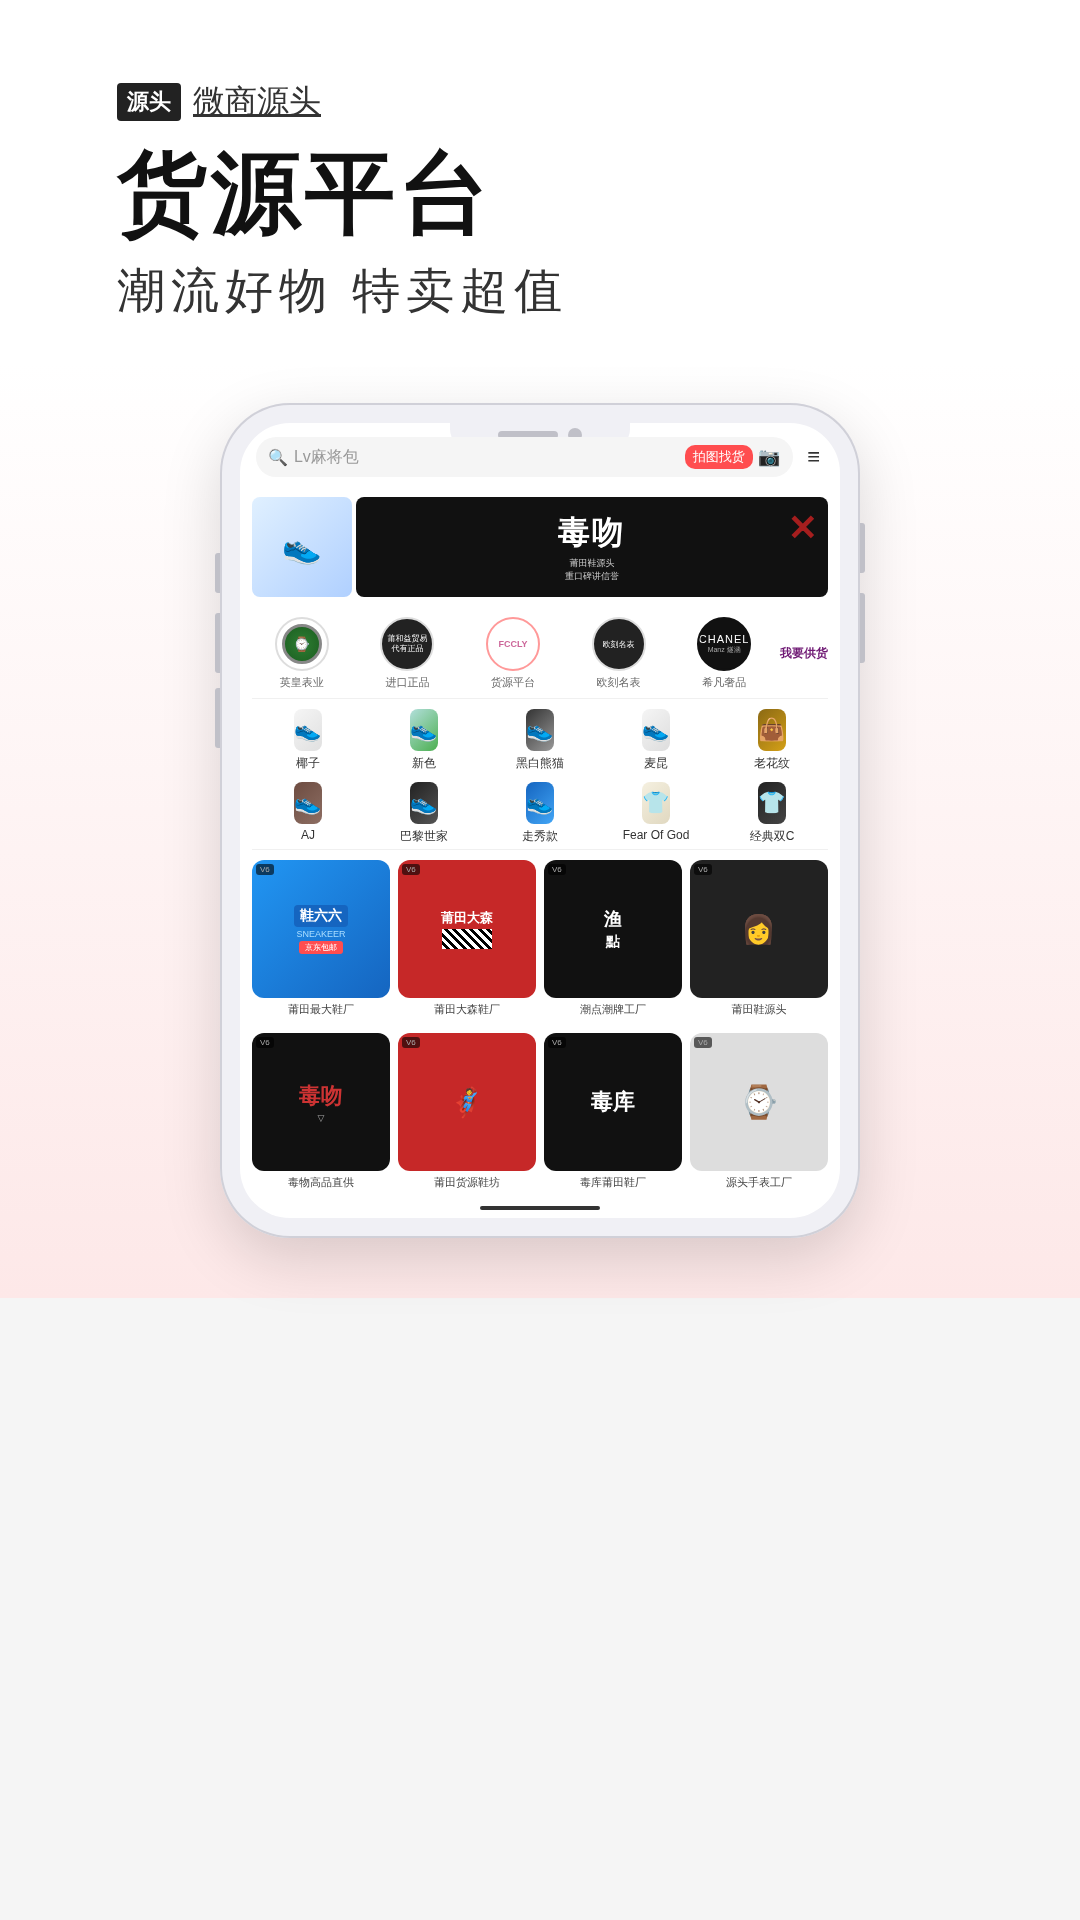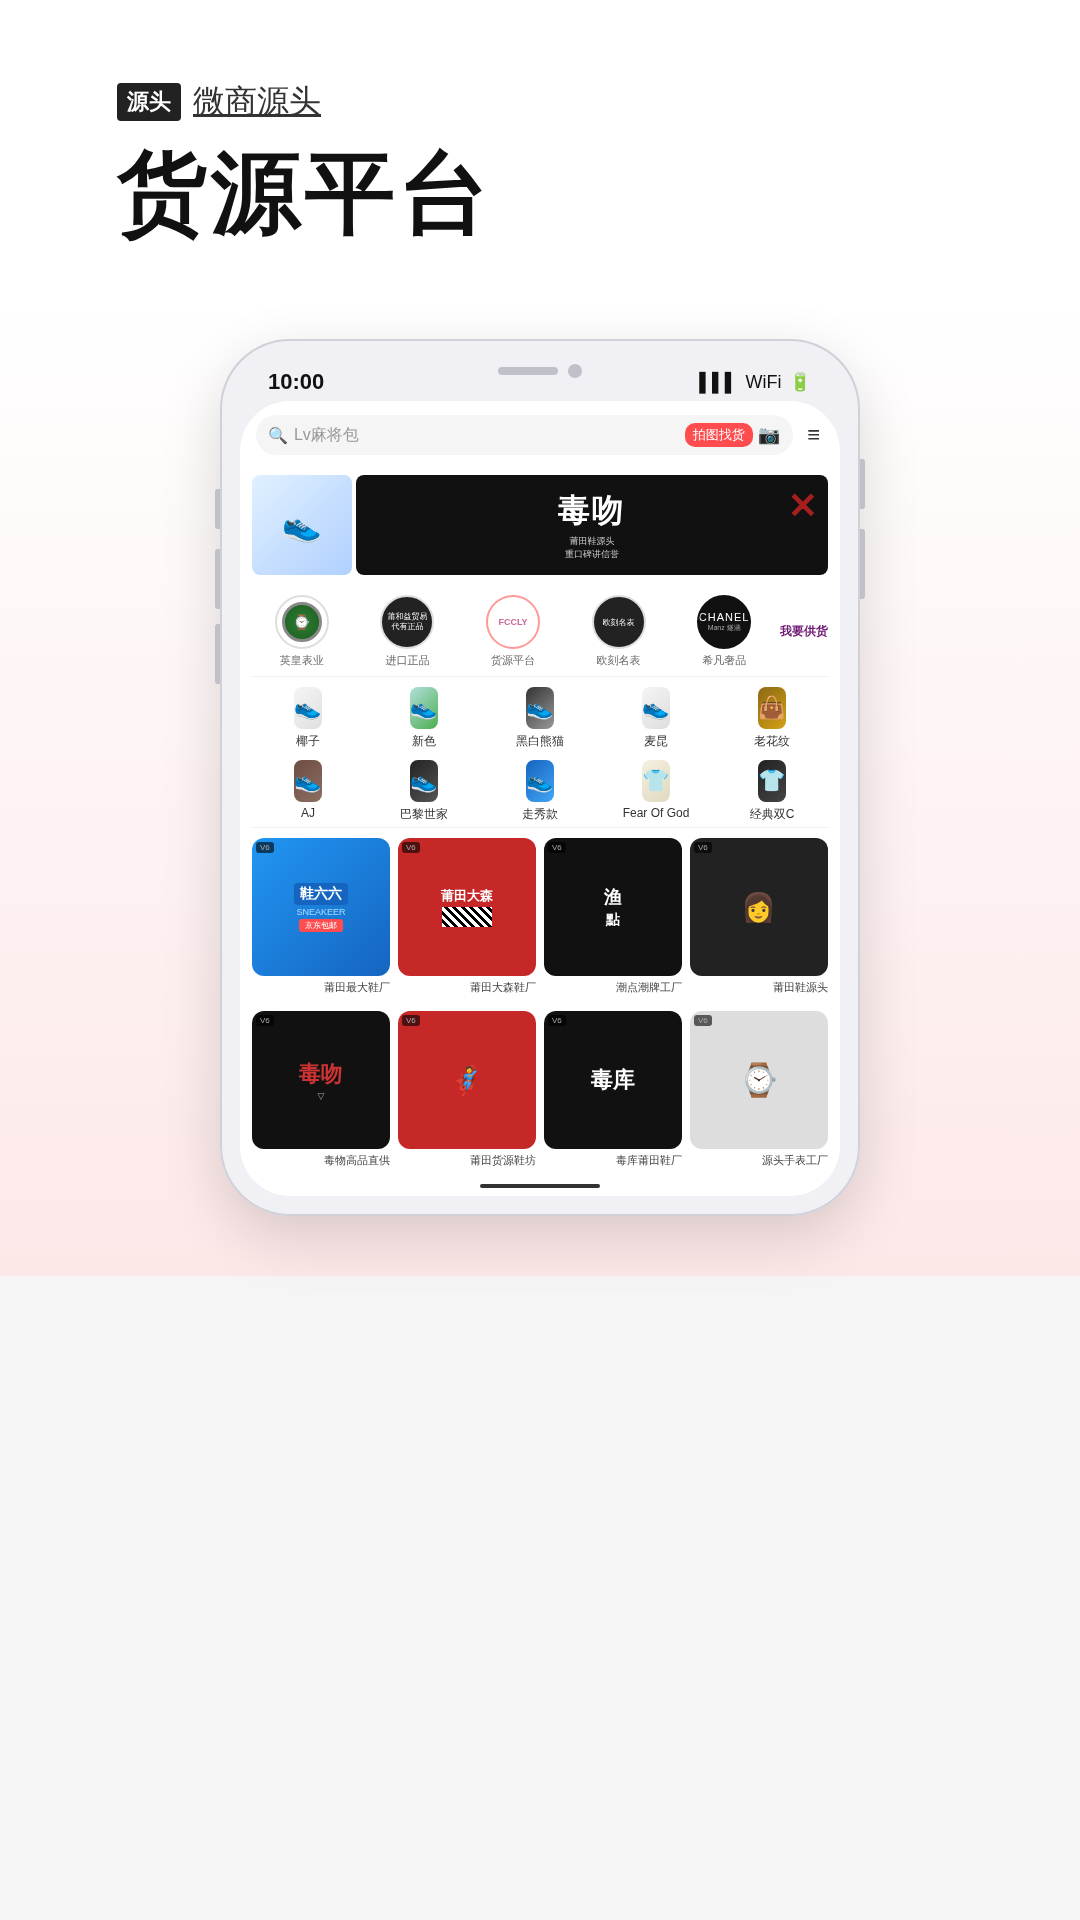--- a/index.html
+++ b/index.html
@@ -314,21 +314,21 @@
     
     .store-grid {
       display: grid;
       grid-template-columns: repeat(4, 1fr);
       gap: 8px;
       padding: 8px 12px;
     }
     .store-card {
       display: flex;
       flex-direction: column;
-      align-items: flex-end;
+      align-items: center;
       gap: 4px;
     }
     .store-img {
       width: 100%;
       aspect-ratio: 1;
       border-radius: 12px;
       display: flex;
       align-items: center;
       justify-content: center;
       font-size: 22px;
@@ -496,43 +496,36 @@
   </style>
 </head>
 <body>
 
 <div class="header-area">
   <div class="brand-badge">
     <span class="badge-icon">源头</span>
     <span class="brand-text">微商源头</span>
   </div>
   <div class="main-title">货源平台</div>
+  <div class="sub-title">潮流好物 特卖超值</div>
 </div>
 
 <div class="phone-container">
   <div class="phone-frame">
     <div class="phone-side-btn"></div>
     <div class="phone-side-btn2"></div>
     <div class="phone-left-btn"></div>
     <div class="phone-left-btn2"></div>
     <div class="phone-left-btn3"></div>
 
     <div class="notch">
       <div class="notch-speaker"></div>
       <div class="notch-camera"></div>
     </div>
 
-    <div class="phone-notch-area">
-      <span class="phone-time">10:00</span>
-      <div class="status-icons">
-        <span class="signal-icon">▌▌▌</span>
-        <span class="wifi-icon">WiFi</span>
-        <span class="battery-icon">🔋</span>
-      </div>
-    </div>
 
     <div class="phone-screen">
       <div class="screen-inner">
 
         <div class="search-bar-area">
           <div class="search-input-wrap">
             <span class="search-icon-svg">🔍</span>
             <span class="search-placeholder">Lv麻将包</span>
             <span class="search-photo-btn">拍图找货</span>
             <span class="camera-btn">📷</span>

